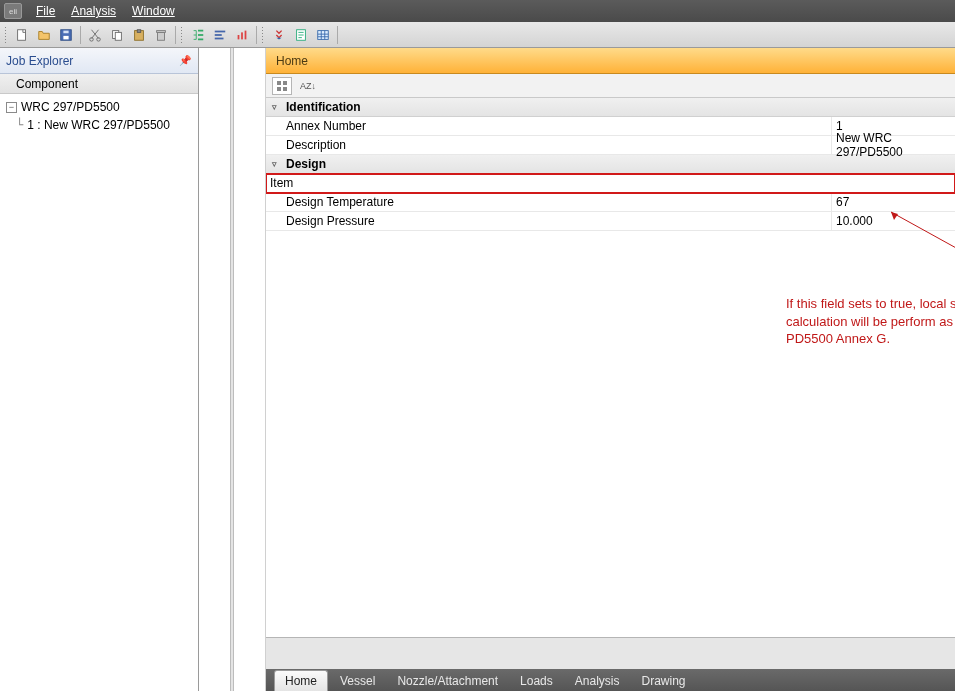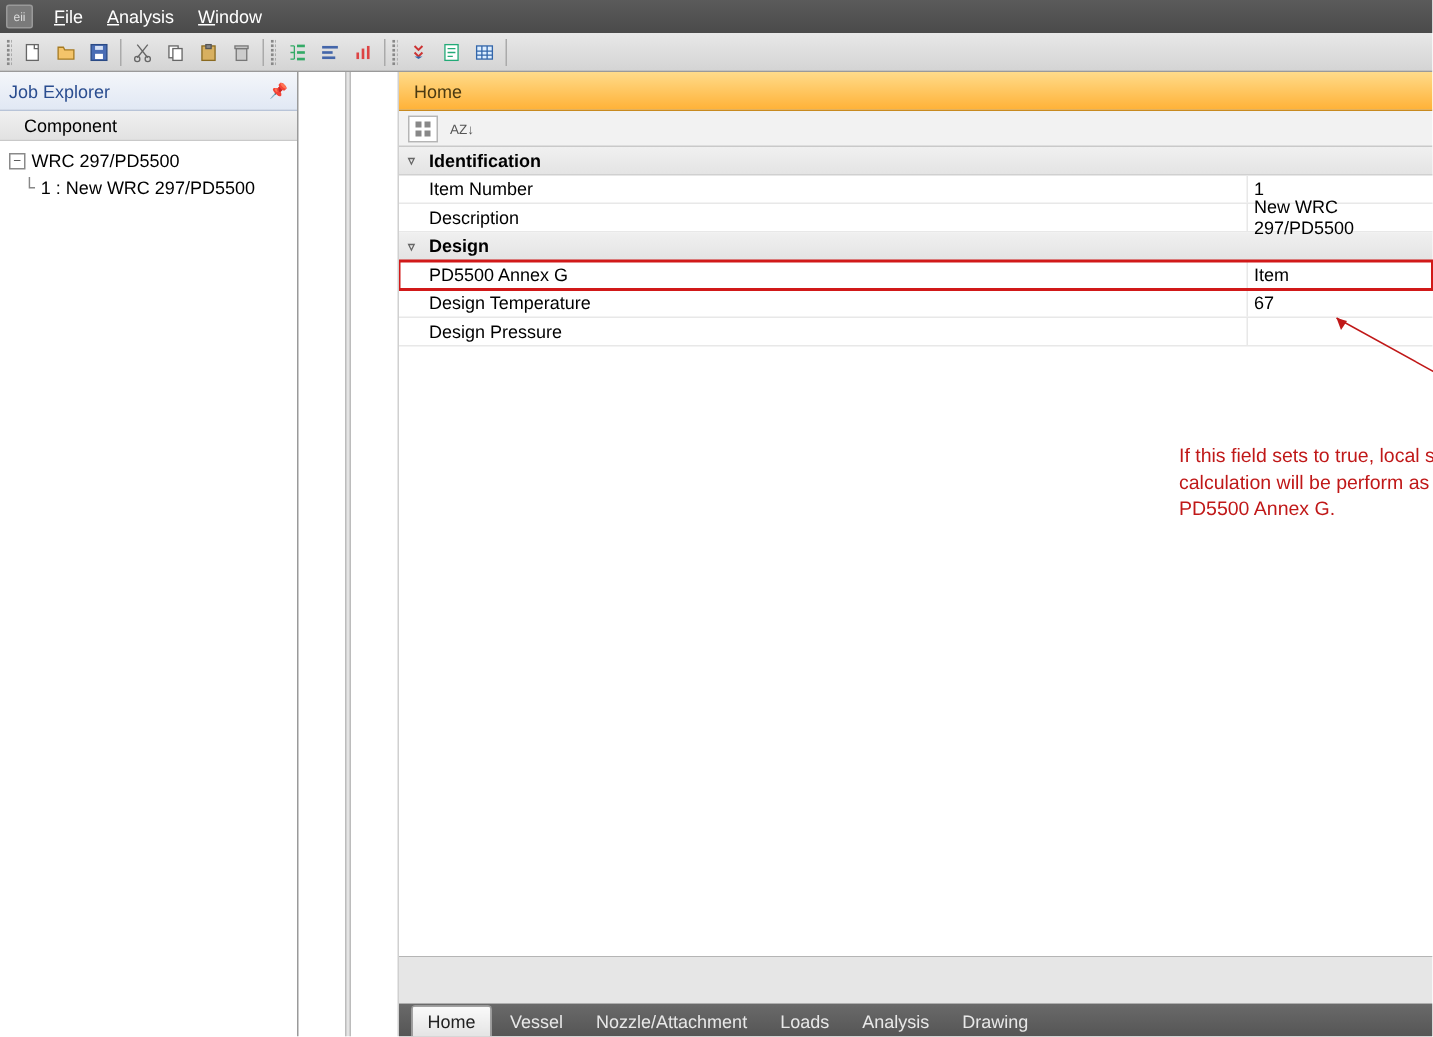--- a/index.html
+++ b/index.html
@@ -1,21 +1,21 @@
 <!DOCTYPE html>
 <html><head>
 <meta charset="utf-8">
 <style>
 * { box-sizing: border-box; margin: 0; padding: 0; font-family: "Segoe UI", Tahoma, sans-serif; font-size: 12px; }
 html, body { width: 955px; height: 691px; overflow: hidden; background: #fff; }
 
 
 .menubar { display: flex; align-items: center; height: 22px; background: linear-gradient(#5b5b5b,#4a4a4a); padding: 0 4px; color: #fff; }
 .menubar .logo { width: 18px; height: 16px; background: #7a7a7a; border:1px solid #999; border-radius:2px; display:flex; align-items:center; justify-content:center; font-size:8px; color:#ddd; margin-right:6px;}
-.menubar .menu-item { padding: 2px 8px; cursor: default; }
+.menubar .menu-item { padding: 2px 8px; cursor: default; text-decoration: underline; }
 .menubar .menu-item u { text-decoration: underline; }
 
 
 .toolbar { display:flex; align-items:center; height:26px; background: linear-gradient(#e8e8e8,#d4d4d4); border-bottom:1px solid #9a9a9a; padding:0 4px; gap:2px;}
 .toolbar .grip { width:4px; height:18px; background-image: radial-gradient(#888 1px, transparent 1px); background-size:3px 3px; margin-right:2px;}
 .toolbar .tbtn { width:20px; height:20px; display:flex; align-items:center; justify-content:center; border:1px solid transparent; border-radius:2px;}
 .toolbar .sep { width:1px; height:18px; background:#aaa; margin:0 2px;}
 .toolbar svg { width:14px; height:14px; }
 
 
@@ -204,41 +204,41 @@
           <span style="font-size:9px;">Z↓</span>
       </div>
     </div>
     <div class="propgrid" id="propgrid">
 
       <div class="pg-section">
           <span class="chev">▿</span>
           <span>Identification</span>
         </div>
         <div class="pg-row">
-          <div class="label">Item Number</div>
+          <div class="label">Annex Number</div>
           <div class="value">1</div>
         </div>
         <div class="pg-row">
           <div class="label">Description</div>
           <div class="value">New WRC 297/PD5500</div>
         </div>
         <div class="pg-section">
           <span class="chev">▿</span>
           <span>Design</span>
         </div>
         <div class="pg-row highlighted">
-          <div class="label">PD5500 Annex G</div>
           <div class="value">Item</div>
         </div>
         <div class="pg-row">
           <div class="label">Design Temperature</div>
           <div class="value">67</div>
         </div>
         <div class="pg-row">
           <div class="label">Design Pressure</div>
+          <div class="value">10.000</div>
         </div>
         <svg class="annotation-arrow" viewBox="0 0 150 70">
         <line x1="5" y1="2" x2="110" y2="60" stroke="#c01818" stroke-width="1"></line>
         <polygon points="5,2 12,4 8,10" fill="#c01818"></polygon>
       </svg>
       <div class="annotation">If this field sets to true, local stress calculation will be perform as per PD5500 Annex G.</div>
     </div>
     <div class="statusgap"></div>
     <div class="tabstrip" id="tabstrip">
         <div class="btab active">Home</div>

